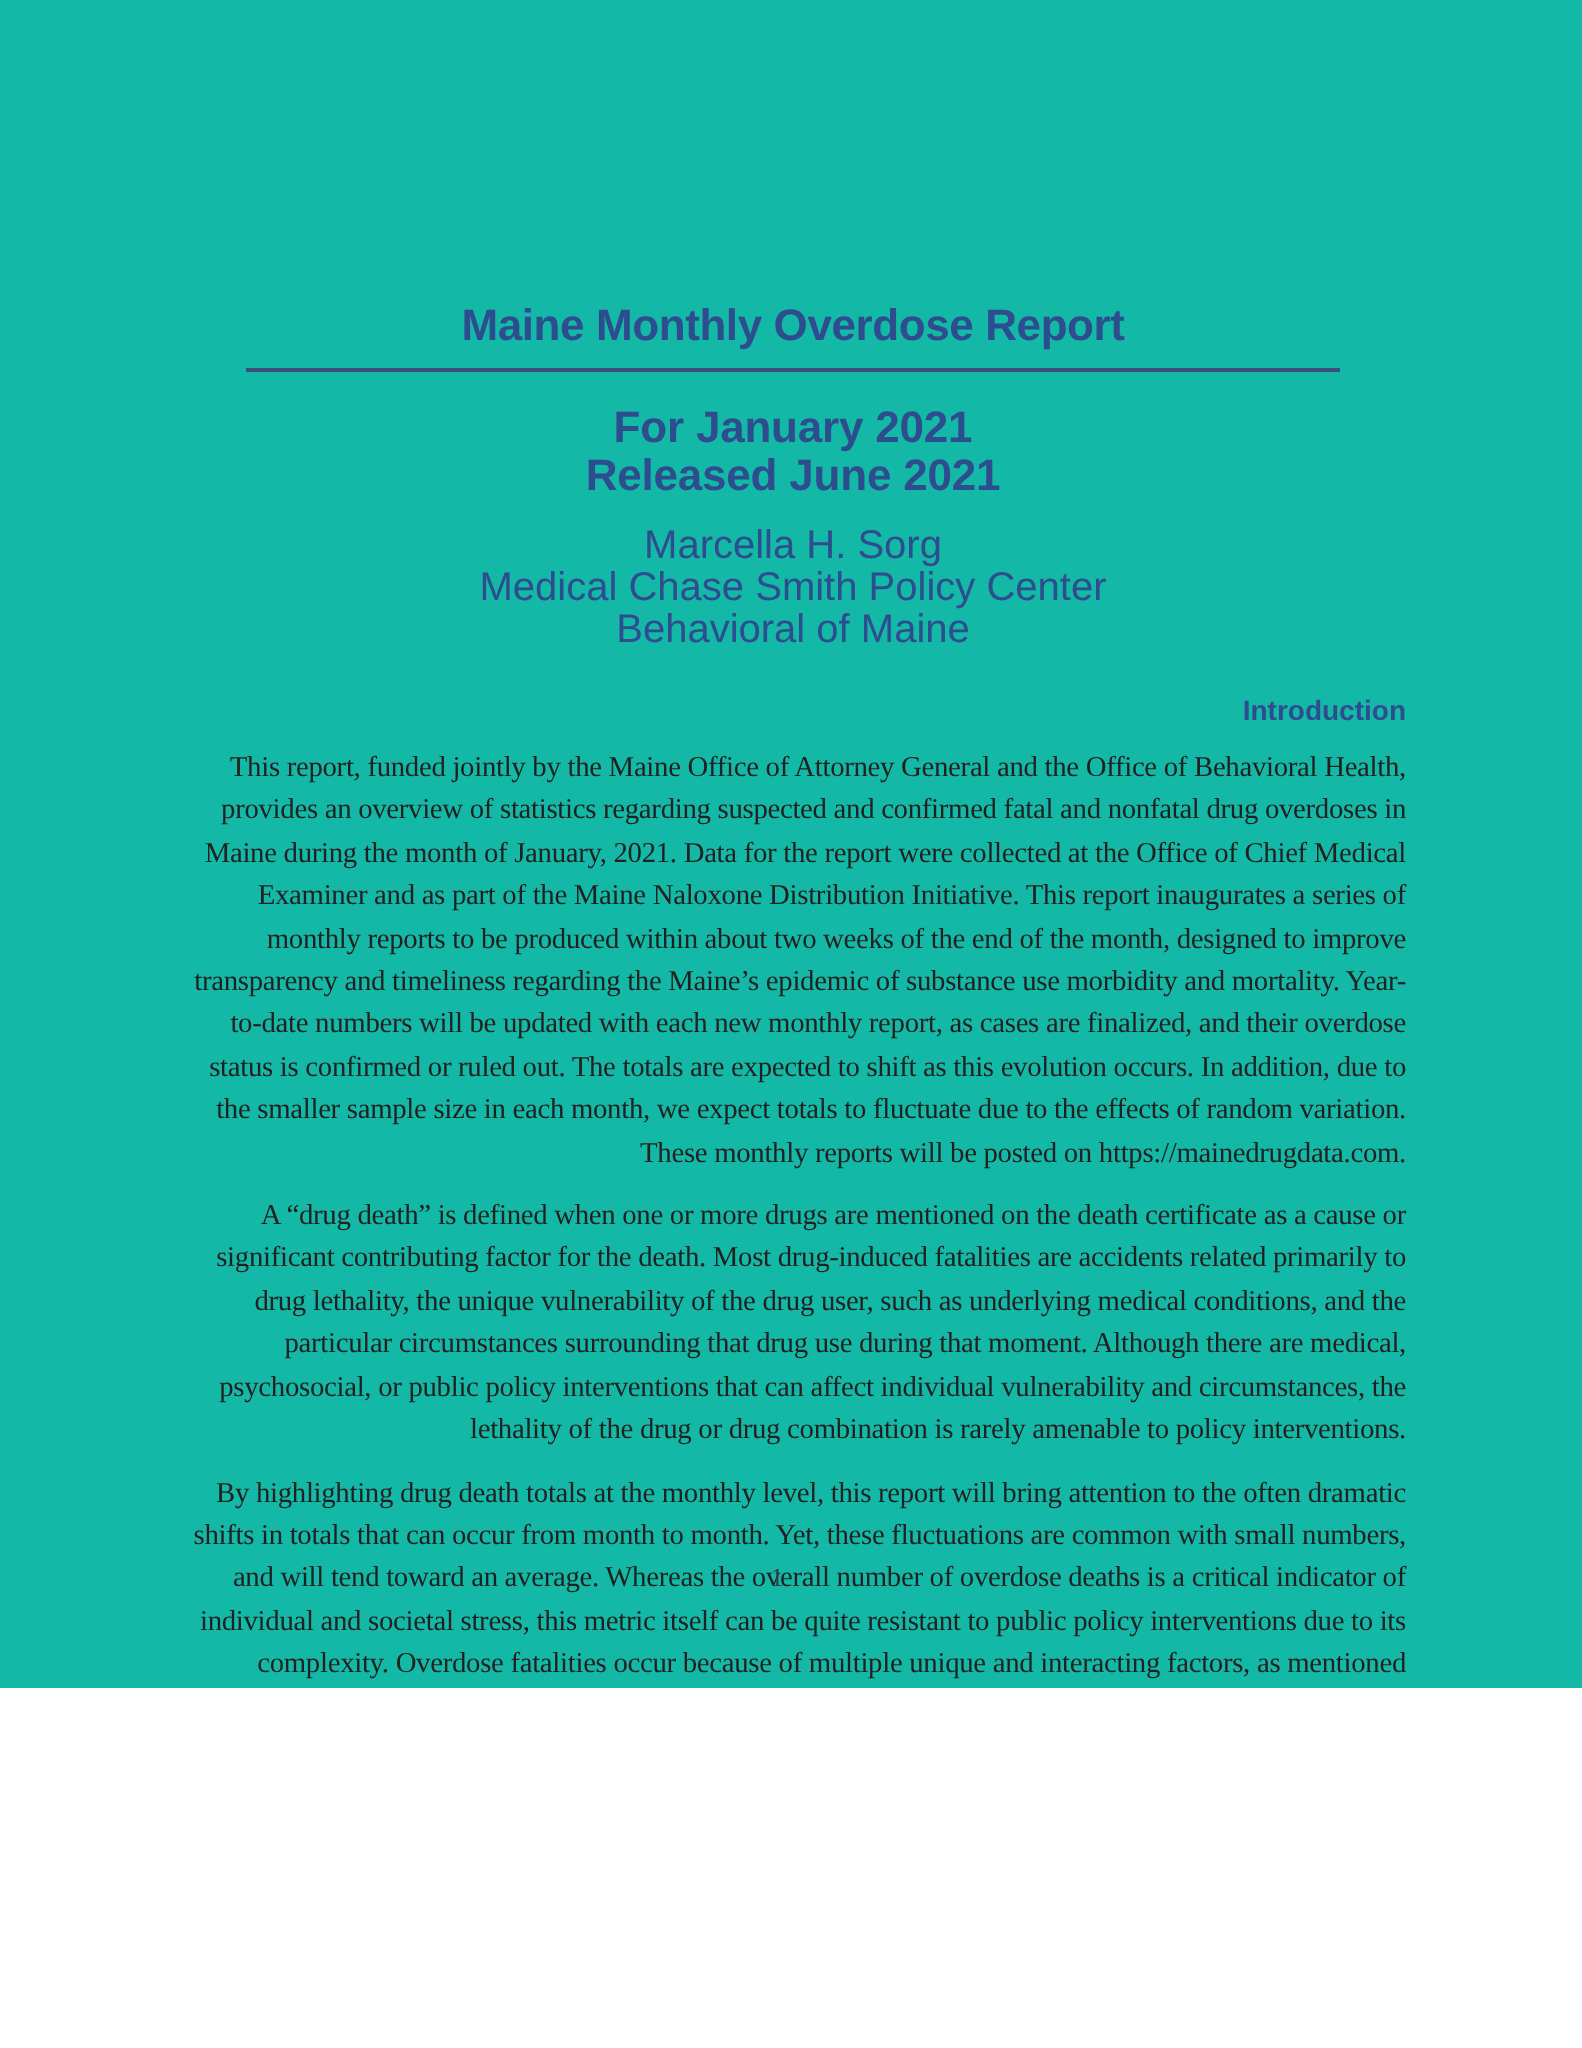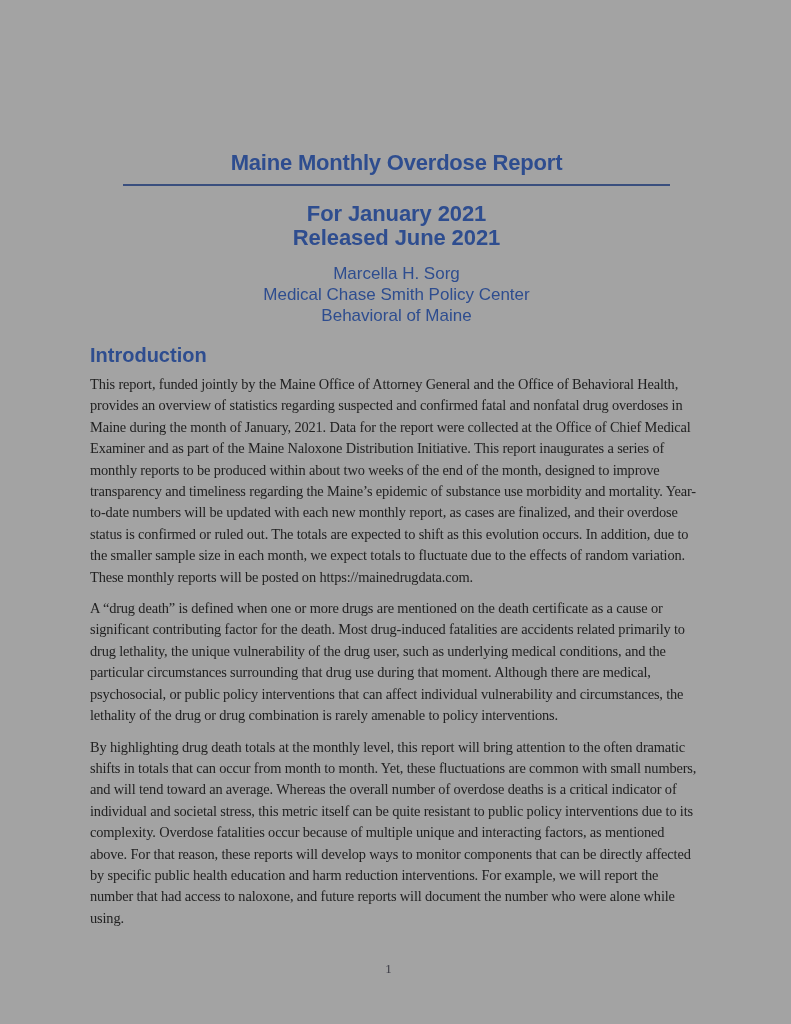--- a/index.html
+++ b/index.html
@@ -8,22 +8,22 @@
   }
   * { box-sizing: border-box; }
   html, body {
     margin: 0;
     padding: 0;
     background: #ffffff;
   }
   .page {
     position: relative;
     width: 791px;
-    height: 1024px;
-    background: #a3a3a3;
+    height: 844px;
+    background: #14b8a6;
     overflow: hidden;
     font-family: "Liberation Serif", serif;
   }
   .content {
     padding: 150px 88px 0 90px;
   }
   .report-title {
     margin: 0 0 8px 0;
     font-family: "Liberation Sans", sans-serif;
     font-weight: 700;
@@ -45,42 +45,42 @@
     font-size: 22px;
     line-height: 24px;
     color: var(--navy);
     text-align: center;
     letter-spacing: -0.1px;
   }
   .authors {
     margin-top: 13px;
     font-family: "Liberation Sans", sans-serif;
     font-weight: 400;
-    font-size: 17px;
+    font-size: 20px;
     line-height: 21px;
     color: var(--navy);
     text-align: center;
   }
   .section-heading {
     margin: 17px 0 7px 0;
     font-family: "Liberation Sans", sans-serif;
     font-weight: 700;
-    font-size: 20px;
+    font-size: 14px;
     line-height: 24px;
     color: var(--navy);
-    text-align: left;
+    text-align: right;
   }
   .body-para {
     margin: 0 0 10px 0;
     font-family: "Liberation Serif", serif;
     font-size: 14.4px;
     line-height: 21.4px;
     letter-spacing: -0.15px;
     color: var(--body-ink);
-    text-align: left;
+    text-align: right;
   }
   .page-number {
     position: absolute;
     left: 0;
     right: 14px;
     bottom: 47px;
     text-align: center;
     font-family: "Liberation Serif", serif;
     font-size: 13px;
     color: #3a3a44;

